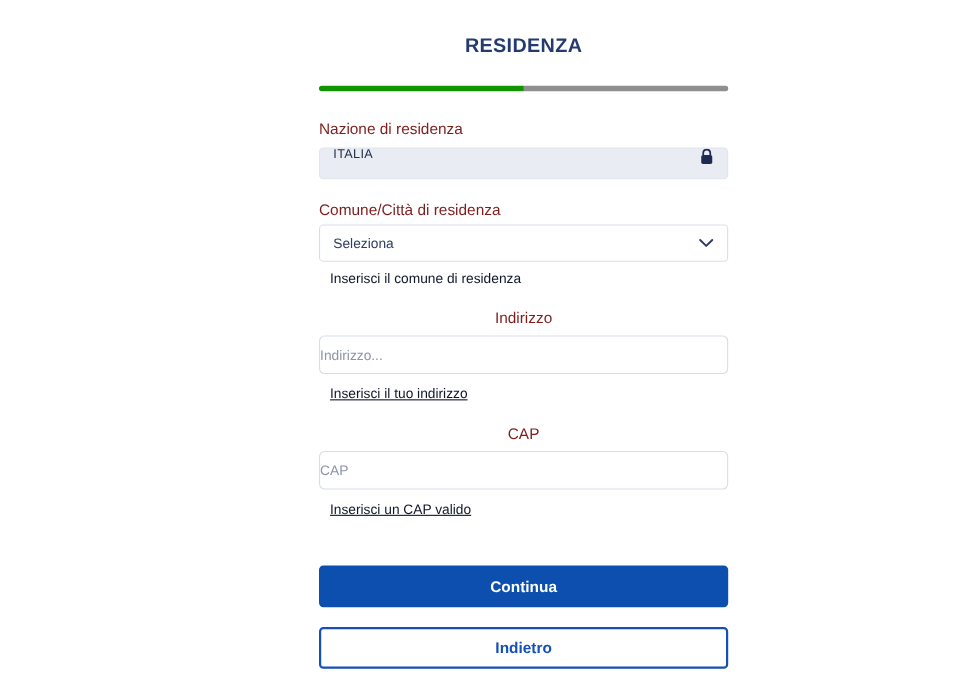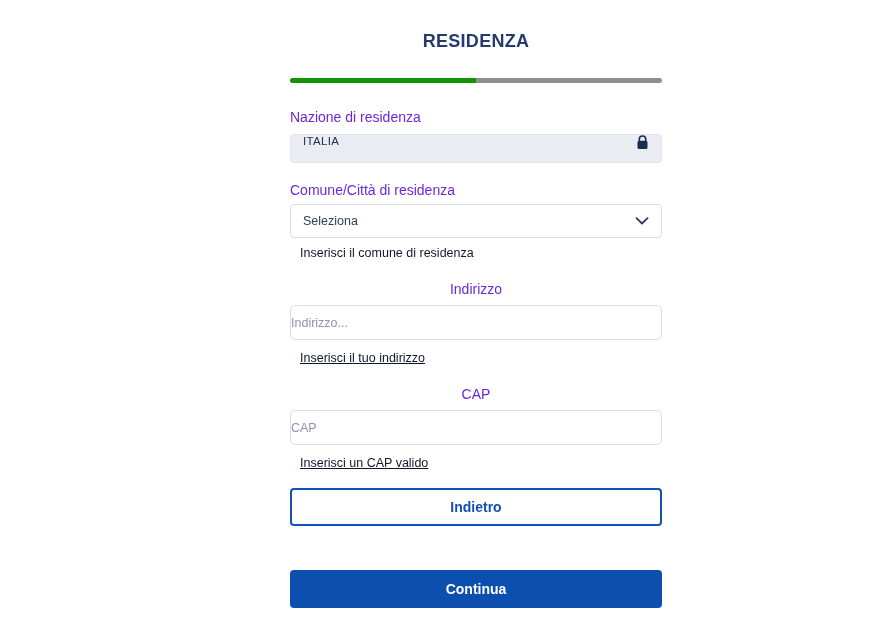--- a/index.html
+++ b/index.html
@@ -34,21 +34,21 @@
   .progress-fill {
     height: 100%;
     background: #119400;
     border-radius: 3px 0 0 3px;
   }
 
   .field-label {
     margin-top: 19px;
     font-size: 14px;
     line-height: 16px;
-    color: #6d28d9;
+    color: #7f1d1d;
   }
   .field-label.first { margin-top: 26px; }
   .field-label.gap-lg { margin-top: 21px; text-align: center; }
 
   .locked-field {
     margin-top: 9px;
     height: 29px;
     width: 100%;
     background: #e9ecf3;
     border: 1px solid #e0e4ee;
@@ -167,16 +167,16 @@
   <div class="error-text">Inserisci il comune di residenza</div>
 
   <div class="field-label gap-lg">Indirizzo</div>
   <input class="text-input" type="text" placeholder="Indirizzo..." style="">
   <div class="error-text gap-lg">Inserisci il tuo indirizzo</div>
 
   <div class="field-label gap-lg">CAP</div>
   <input class="text-input" type="text" placeholder="CAP" style="">
   <div class="error-text gap-lg">Inserisci un CAP valido</div>
 
+  <button class="btn btn-primary">Continua</button>
   <button class="btn btn-secondary">Indietro</button>
-  <button class="btn btn-primary">Continua</button>
 
 </div>
 
 </body></html>

